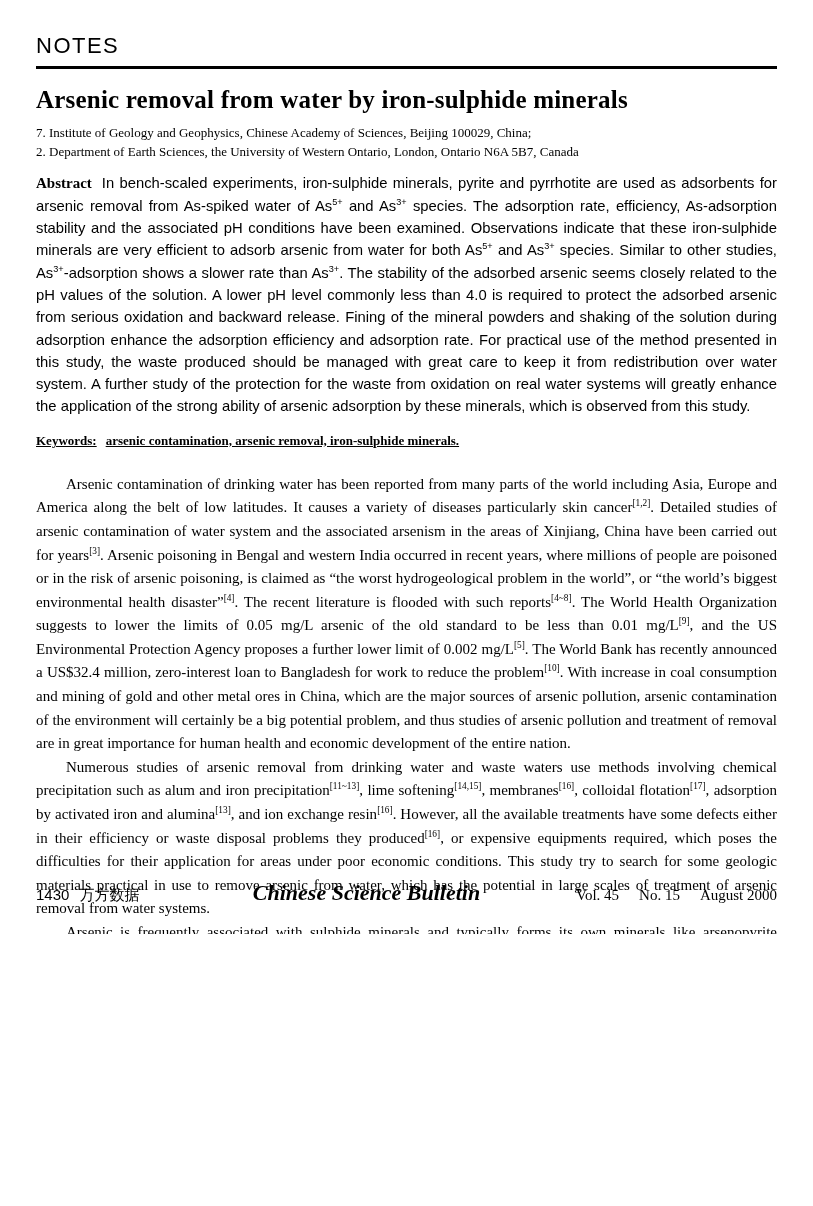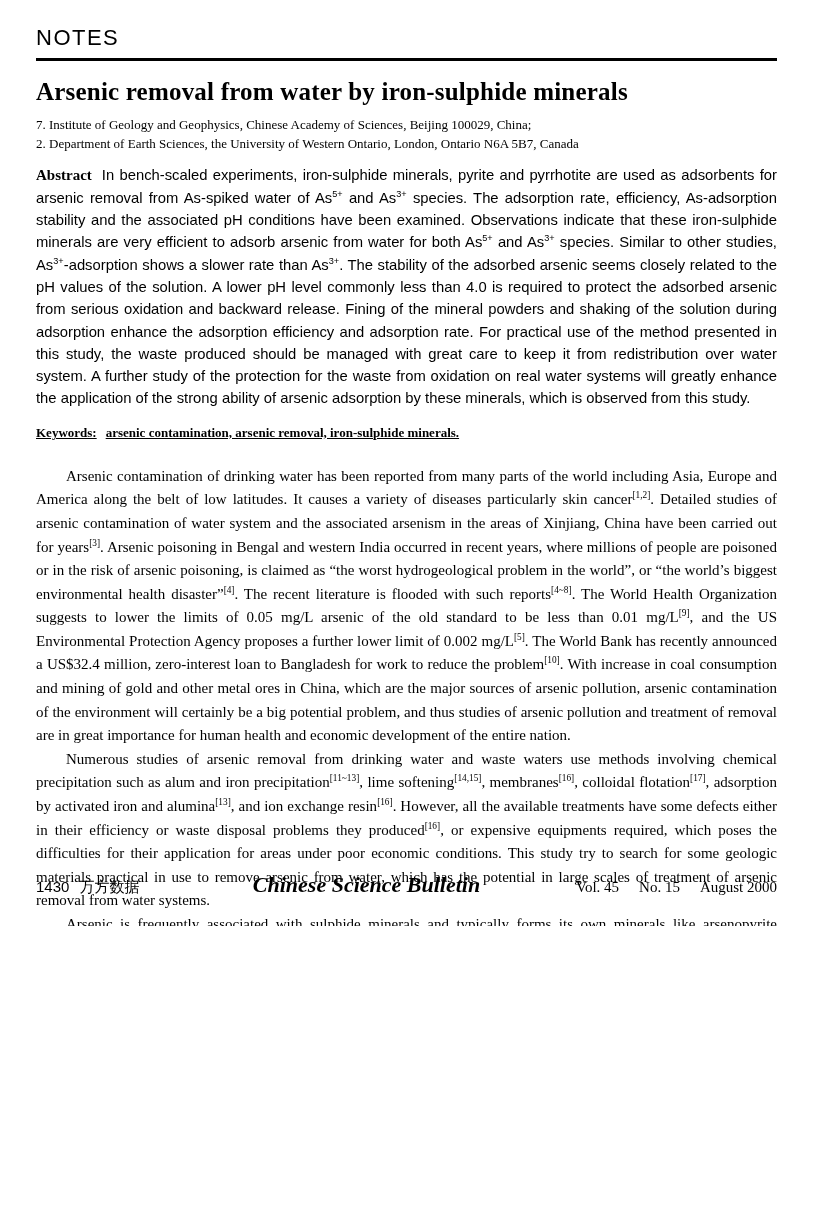--- a/index.html
+++ b/index.html
@@ -1,21 +1,21 @@
 <!DOCTYPE html>
 <html><head>
 <meta charset="utf-8">
 <style>
   * { margin: 0; padding: 0; box-sizing: border-box; }
   html, body { background: #ffffff; }
   .page {
     position: relative;
     width: 813px;
     height: 926px;
-    margin: 0 auto;
+    margin: 8px auto;
     background: #ffffff;
     color: #000000;
     font-family: "Liberation Serif", serif;
     padding: 12px 36px;
     overflow: hidden;
   }
   
   .section-head {
     padding-top: 13px;
     font-family: "Liberation Sans", sans-serif;

